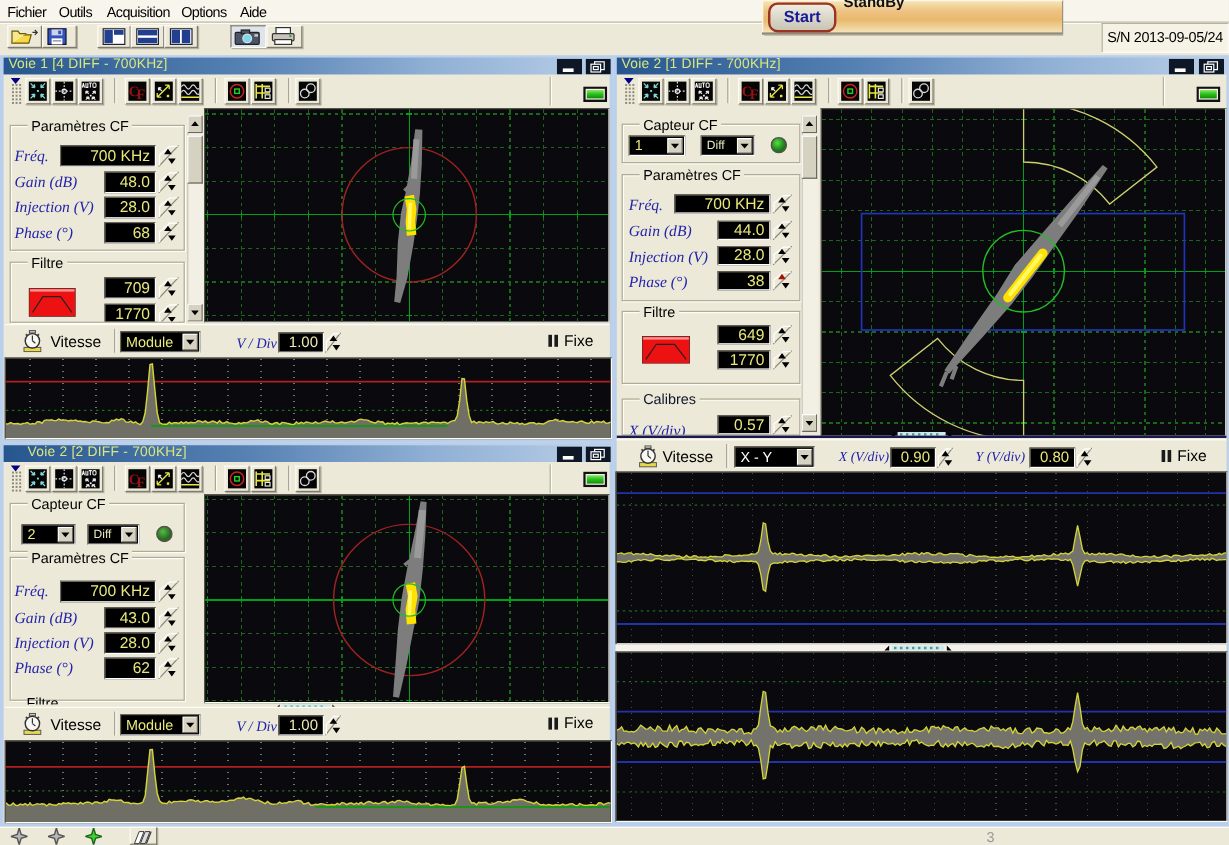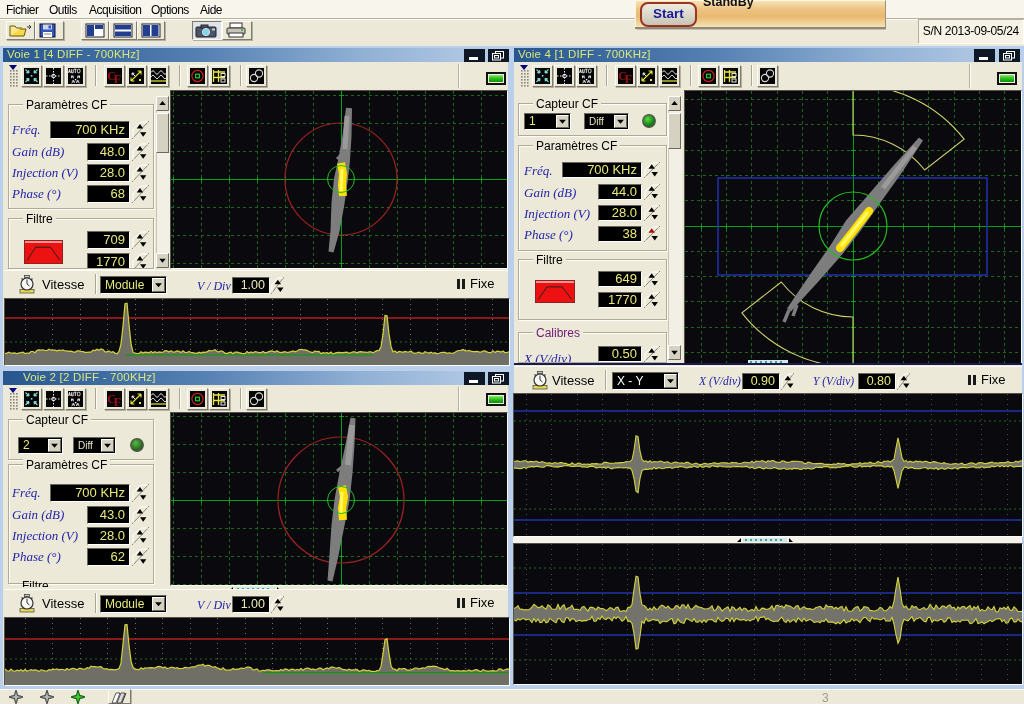--- a/index.html
+++ b/index.html
@@ -596,21 +596,21 @@
         <line x1="460.0" y1="0" x2="460.0" y2="67"></line>
         <line x1="487.5" y1="0" x2="487.5" y2="67"></line>
       </g>
       <line x1="0" y1="41" x2="504" y2="41" stroke="#1d6b1d" stroke-dasharray="2 3"></line>
       <line x1="0" y1="21" x2="504" y2="21" stroke="#b02020" stroke-width="1.4"></line>
       <path d="M0.0,50.9 L2.0,52.8 L4.0,53.1 L6.0,51.1 L8.0,53.0 L10.0,53.2 L12.0,52.1 L14.0,52.8 L16.0,51.7 L18.0,53.2 L20.0,51.6 L22.0,53.1 L24.0,52.5 L26.0,51.7 L28.0,52.3 L30.0,51.8 L32.0,52.2 L34.0,53.6 L36.0,51.8 L38.0,52.4 L40.0,52.9 L42.0,53.1 L44.0,51.6 L46.0,52.1 L48.0,51.2 L50.0,51.5 L52.0,51.0 L54.0,51.8 L56.0,51.4 L58.0,51.5 L60.0,52.2 L62.0,50.6 L64.0,51.9 L66.0,50.8 L68.0,50.3 L70.0,50.9 L72.0,51.9 L74.0,50.3 L76.0,50.4 L78.0,51.2 L80.0,51.2 L82.0,49.7 L84.0,50.4 L86.0,48.1 L88.0,48.7 L90.0,48.6 L92.0,49.0 L94.0,48.8 L96.0,48.7 L98.0,50.5 L100.0,50.8 L102.0,50.8 L104.0,51.7 L106.0,51.3 L108.0,51.6 L110.0,51.9 L112.0,51.4 L114.0,50.6 L116.0,45.2 L118.0,25.7 L120.0,6.8 L122.0,6.6 L124.0,26.9 L126.0,43.1 L128.0,49.3 L130.0,51.2 L132.0,51.3 L134.0,51.8 L136.0,49.7 L138.0,51.0 L140.0,49.9 L142.0,50.0 L144.0,49.8 L146.0,49.6 L148.0,49.8 L150.0,50.0 L152.0,48.9 L154.0,48.4 L156.0,48.8 L158.0,49.9 L160.0,49.0 L162.0,50.6 L164.0,50.0 L166.0,49.3 L168.0,49.3 L170.0,50.4 L172.0,49.7 L174.0,50.6 L176.0,50.5 L178.0,50.3 L180.0,49.3 L182.0,49.7 L184.0,50.0 L186.0,49.0 L188.0,48.8 L190.0,48.9 L192.0,47.5 L194.0,47.0 L196.0,47.2 L198.0,46.2 L200.0,48.2 L202.0,47.3 L204.0,47.3 L206.0,48.3 L208.0,49.2 L210.0,48.6 L212.0,49.7 L214.0,50.6 L216.0,51.6 L218.0,49.9 L220.0,51.6 L222.0,52.2 L224.0,52.1 L226.0,51.9 L228.0,50.4 L230.0,51.6 L232.0,51.1 L234.0,51.1 L236.0,50.0 L238.0,50.3 L240.0,50.0 L242.0,49.2 L244.0,49.1 L246.0,49.7 L248.0,51.9 L250.0,51.6 L252.0,50.9 L254.0,53.0 L256.0,52.9 L258.0,52.3 L260.0,52.6 L262.0,51.8 L264.0,51.9 L266.0,52.4 L268.0,52.8 L270.0,52.7 L272.0,52.5 L274.0,52.9 L276.0,51.5 L278.0,52.5 L280.0,50.8 L282.0,51.3 L284.0,52.5 L286.0,51.4 L288.0,51.1 L290.0,52.3 L292.0,51.3 L294.0,52.2 L296.0,50.6 L298.0,52.2 L300.0,50.8 L302.0,50.0 L304.0,50.3 L306.0,51.6 L308.0,51.0 L310.0,51.8 L312.0,51.3 L314.0,50.1 L316.0,50.0 L318.0,51.7 L320.0,50.7 L322.0,49.9 L324.0,50.8 L326.0,49.2 L328.0,49.0 L330.0,49.8 L332.0,50.4 L334.0,49.5 L336.0,50.5 L338.0,51.6 L340.0,51.7 L342.0,52.3 L344.0,51.1 L346.0,52.1 L348.0,51.9 L350.0,51.8 L352.0,51.5 L354.0,53.3 L356.0,52.9 L358.0,51.9 L360.0,52.1 L362.0,52.9 L364.0,52.3 L366.0,53.3 L368.0,53.3 L370.0,53.5 L372.0,52.7 L374.0,52.5 L376.0,48.4 L378.0,35.6 L380.0,21.7 L382.0,20.7 L384.0,35.6 L386.0,47.7 L388.0,51.2 L390.0,51.0 L392.0,52.6 L394.0,50.5 L396.0,51.0 L398.0,50.7 L400.0,50.6 L402.0,52.1 L404.0,52.1 L406.0,51.8 L408.0,51.1 L410.0,50.0 L412.0,50.0 L414.0,51.0 L416.0,50.3 L418.0,49.8 L420.0,50.4 L422.0,48.7 L424.0,48.4 L426.0,48.6 L428.0,48.1 L430.0,48.3 L432.0,48.8 L434.0,49.8 L436.0,50.3 L438.0,50.9 L440.0,51.7 L442.0,50.2 L444.0,52.0 L446.0,52.9 L448.0,52.5 L450.0,53.1 L452.0,52.5 L454.0,52.8 L456.0,53.2 L458.0,52.6 L460.0,52.8 L462.0,53.0 L464.0,52.0 L466.0,53.1 L468.0,52.6 L470.0,51.9 L472.0,51.7 L474.0,52.9 L476.0,53.6 L478.0,51.6 L480.0,52.5 L482.0,53.1 L484.0,53.2 L486.0,52.9 L488.0,52.6 L490.0,52.9 L492.0,53.0 L494.0,50.9 L496.0,51.1 L498.0,52.6 L500.0,51.7 L502.0,50.9 L504.0,51.5 L504,67 L0,67 Z" fill="#6f6f66" stroke="none"></path>
       <path d="M0.0,50.9 L2.0,52.8 L4.0,53.1 L6.0,51.1 L8.0,53.0 L10.0,53.2 L12.0,52.1 L14.0,52.8 L16.0,51.7 L18.0,53.2 L20.0,51.6 L22.0,53.1 L24.0,52.5 L26.0,51.7 L28.0,52.3 L30.0,51.8 L32.0,52.2 L34.0,53.6 L36.0,51.8 L38.0,52.4 L40.0,52.9 L42.0,53.1 L44.0,51.6 L46.0,52.1 L48.0,51.2 L50.0,51.5 L52.0,51.0 L54.0,51.8 L56.0,51.4 L58.0,51.5 L60.0,52.2 L62.0,50.6 L64.0,51.9 L66.0,50.8 L68.0,50.3 L70.0,50.9 L72.0,51.9 L74.0,50.3 L76.0,50.4 L78.0,51.2 L80.0,51.2 L82.0,49.7 L84.0,50.4 L86.0,48.1 L88.0,48.7 L90.0,48.6 L92.0,49.0 L94.0,48.8 L96.0,48.7 L98.0,50.5 L100.0,50.8 L102.0,50.8 L104.0,51.7 L106.0,51.3 L108.0,51.6 L110.0,51.9 L112.0,51.4 L114.0,50.6 L116.0,45.2 L118.0,25.7 L120.0,6.8 L122.0,6.6 L124.0,26.9 L126.0,43.1 L128.0,49.3 L130.0,51.2 L132.0,51.3 L134.0,51.8 L136.0,49.7 L138.0,51.0 L140.0,49.9 L142.0,50.0 L144.0,49.8 L146.0,49.6 L148.0,49.8 L150.0,50.0 L152.0,48.9 L154.0,48.4 L156.0,48.8 L158.0,49.9 L160.0,49.0 L162.0,50.6 L164.0,50.0 L166.0,49.3 L168.0,49.3 L170.0,50.4 L172.0,49.7 L174.0,50.6 L176.0,50.5 L178.0,50.3 L180.0,49.3 L182.0,49.7 L184.0,50.0 L186.0,49.0 L188.0,48.8 L190.0,48.9 L192.0,47.5 L194.0,47.0 L196.0,47.2 L198.0,46.2 L200.0,48.2 L202.0,47.3 L204.0,47.3 L206.0,48.3 L208.0,49.2 L210.0,48.6 L212.0,49.7 L214.0,50.6 L216.0,51.6 L218.0,49.9 L220.0,51.6 L222.0,52.2 L224.0,52.1 L226.0,51.9 L228.0,50.4 L230.0,51.6 L232.0,51.1 L234.0,51.1 L236.0,50.0 L238.0,50.3 L240.0,50.0 L242.0,49.2 L244.0,49.1 L246.0,49.7 L248.0,51.9 L250.0,51.6 L252.0,50.9 L254.0,53.0 L256.0,52.9 L258.0,52.3 L260.0,52.6 L262.0,51.8 L264.0,51.9 L266.0,52.4 L268.0,52.8 L270.0,52.7 L272.0,52.5 L274.0,52.9 L276.0,51.5 L278.0,52.5 L280.0,50.8 L282.0,51.3 L284.0,52.5 L286.0,51.4 L288.0,51.1 L290.0,52.3 L292.0,51.3 L294.0,52.2 L296.0,50.6 L298.0,52.2 L300.0,50.8 L302.0,50.0 L304.0,50.3 L306.0,51.6 L308.0,51.0 L310.0,51.8 L312.0,51.3 L314.0,50.1 L316.0,50.0 L318.0,51.7 L320.0,50.7 L322.0,49.9 L324.0,50.8 L326.0,49.2 L328.0,49.0 L330.0,49.8 L332.0,50.4 L334.0,49.5 L336.0,50.5 L338.0,51.6 L340.0,51.7 L342.0,52.3 L344.0,51.1 L346.0,52.1 L348.0,51.9 L350.0,51.8 L352.0,51.5 L354.0,53.3 L356.0,52.9 L358.0,51.9 L360.0,52.1 L362.0,52.9 L364.0,52.3 L366.0,53.3 L368.0,53.3 L370.0,53.5 L372.0,52.7 L374.0,52.5 L376.0,48.4 L378.0,35.6 L380.0,21.7 L382.0,20.7 L384.0,35.6 L386.0,47.7 L388.0,51.2 L390.0,51.0 L392.0,52.6 L394.0,50.5 L396.0,51.0 L398.0,50.7 L400.0,50.6 L402.0,52.1 L404.0,52.1 L406.0,51.8 L408.0,51.1 L410.0,50.0 L412.0,50.0 L414.0,51.0 L416.0,50.3 L418.0,49.8 L420.0,50.4 L422.0,48.7 L424.0,48.4 L426.0,48.6 L428.0,48.1 L430.0,48.3 L432.0,48.8 L434.0,49.8 L436.0,50.3 L438.0,50.9 L440.0,51.7 L442.0,50.2 L444.0,52.0 L446.0,52.9 L448.0,52.5 L450.0,53.1 L452.0,52.5 L454.0,52.8 L456.0,53.2 L458.0,52.6 L460.0,52.8 L462.0,53.0 L464.0,52.0 L466.0,53.1 L468.0,52.6 L470.0,51.9 L472.0,51.7 L474.0,52.9 L476.0,53.6 L478.0,51.6 L480.0,52.5 L482.0,53.1 L484.0,53.2 L486.0,52.9 L488.0,52.6 L490.0,52.9 L492.0,53.0 L494.0,50.9 L496.0,51.1 L498.0,52.6 L500.0,51.7 L502.0,50.9 L504.0,51.5" fill="none" stroke="#d4d438" stroke-width="1.2"></path>
       <line x1="258" y1="54.5" x2="503" y2="54.5" stroke="#00a000" stroke-width="1.2"></line>
     </svg>
   </div><div style="position:absolute;left:514px;top:62px;width:508px;height:623px;background:#ece9d8;"></div><div style="position:absolute;left:514px;top:48px;width:507px;height:14px;background:linear-gradient(90deg,#27568f 0%,#5681b3 40%,#8fafd4 70%,#b9cfe8 100%);">
-    <span style="position:absolute;left:4px;top:0px;font:11.5px 'Liberation Sans',sans-serif;color:#d9e77d;white-space:nowrap;letter-spacing:0.2px">Voie 4 [1 DIFF - 700KHz]</span>
+    <span style="position:absolute;left:4px;top:0px;font:11.5px 'Liberation Sans',sans-serif;color:#d9e77d;white-space:nowrap;letter-spacing:0.2px">Voie 2 [1 DIFF - 700KHz]</span>
   </div><svg style="position:absolute;left:974px;top:48.5px" width="21" height="13">
     <rect width="21" height="13" fill="#0d1726"></rect>
     <rect x="5" y="8" width="9" height="3" fill="#fff"></rect>
   </svg><svg style="position:absolute;left:999px;top:48.5px" width="21" height="13">
     <rect width="21" height="13" fill="#0d1726"></rect>
     <rect x="7.5" y="2.5" width="8" height="6.5" fill="none" stroke="#fff"></rect>
     <rect x="4.5" y="4.5" width="8" height="6.5" fill="#0d1726" stroke="#fff"></rect>
     <rect x="6.5" y="6.5" width="4" height="2.5" fill="none" stroke="#fff" stroke-width="1"></rect>
   </svg><svg style="position:absolute;left:519px;top:64px" width="11" height="24">
     <path d="M1,1 h8 l-4,5 z" fill="#000080"></path>
@@ -771,24 +771,24 @@
     <path d="M1,15 L1,7.2 L8.8,1 L15,1" stroke="#fff" stroke-width="1" fill="none"></path>
     <path d="M4.48,6.72 l3.2,-4.5 l3.2,4.5 z" fill="#000"></path>
     <path d="M7.52,9.92 l3.2,4.5 l3.2,-4.5 z" fill="#000"></path>
   </svg><div style="position:absolute;left:598px;top:292px;width:44px;height:16px;background:#000;border:1px solid;border-color:#6a675c #fff #fff #6a675c;font:13px 'Liberation Sans',sans-serif;color:#e8e87c;text-align:right;line-height:14px;box-sizing:border-box;padding-right:4px;white-space:nowrap;overflow:hidden">1770</div><svg style="position:absolute;left:644px;top:292px" width="16" height="16">
     <rect x="0" y="0" width="16" height="16" fill="#ece9d8"></rect>
     <path d="M0,16 L16,0" stroke="#8a8678" stroke-width="1"></path>
     <path d="M1,15 L1,7.2 L8.8,1 L15,1" stroke="#fff" stroke-width="1" fill="none"></path>
     <path d="M4.48,6.72 l3.2,-4.5 l3.2,4.5 z" fill="#000"></path>
     <path d="M7.52,9.92 l3.2,4.5 l3.2,-4.5 z" fill="#000"></path>
   </svg><div style="position:absolute;left:518px;top:332px;width:147px;height:29px;border:1px solid #b0ab98;box-shadow:1px 1px 0 #fdfcf5, inset 1px 1px 0 #fdfcf5;">
-    <span style="position:absolute;left:14px;top:-7px;background:#ece9d8;padding:0 3px;font:12px 'Liberation Sans',sans-serif;color:#701a75;white-space:nowrap">Calibres</span>
+    <span style="position:absolute;left:14px;top:-7px;background:#ece9d8;padding:0 3px;font:12px 'Liberation Sans',sans-serif;color:#0f172a;white-space:nowrap">Calibres</span>
   </div><div style="position:absolute;left:518px;top:344px;width:150px;height:18px;overflow:hidden;">
     <div style="position:absolute;left:6px;top:7px;font:italic 13px 'Liberation Serif',serif;color:#2222aa;white-space:nowrap;">X (V/div)</div>
-    <div style="position:absolute;left:80px;top:2px;width:44px;height:16px;background:#000;border:1px solid;border-color:#6a675c #fff #fff #6a675c;font:13px 'Liberation Sans',sans-serif;color:#e8e87c;text-align:right;line-height:14px;box-sizing:border-box;padding-right:4px;white-space:nowrap;overflow:hidden">0.50</div>
+    <div style="position:absolute;left:80px;top:2px;width:44px;height:16px;background:#000;border:1px solid;border-color:#6a675c #fff #fff #6a675c;font:13px 'Liberation Sans',sans-serif;color:#e8e87c;text-align:right;line-height:14px;box-sizing:border-box;padding-right:4px;white-space:nowrap;overflow:hidden">0.57</div>
     <svg style="position:absolute;left:126px;top:2px" width="16" height="16">
       <rect x="0" y="0" width="16" height="16" fill="#ece9d8"></rect>
       <path d="M0,16 L16,0" stroke="#8a8678" stroke-width="1"></path>
       <path d="M1,15 L1,7.2 L8.8,1 L15,1" stroke="#fff" stroke-width="1" fill="none"></path>
       <path d="M4.48,6.72 l3.2,-4.5 l3.2,4.5 z" fill="#000"></path>
       <path d="M7.52,9.92 l3.2,4.5 l3.2,-4.5 z" fill="#000"></path>
     </svg>
   </div><div style="position:absolute;left:668px;top:96px;width:13px;height:264px;background:#f2f0e4;border-left:1px solid #cac5b2;"></div><svg style="position:absolute;left:668px;top:96px" width="13" height="15">
     <rect width="13" height="15" fill="#d6d2c2"></rect>
     <path d="M0.5,14.5 L0.5,0.5 L12.5,0.5" stroke="#fff" fill="none"></path>

